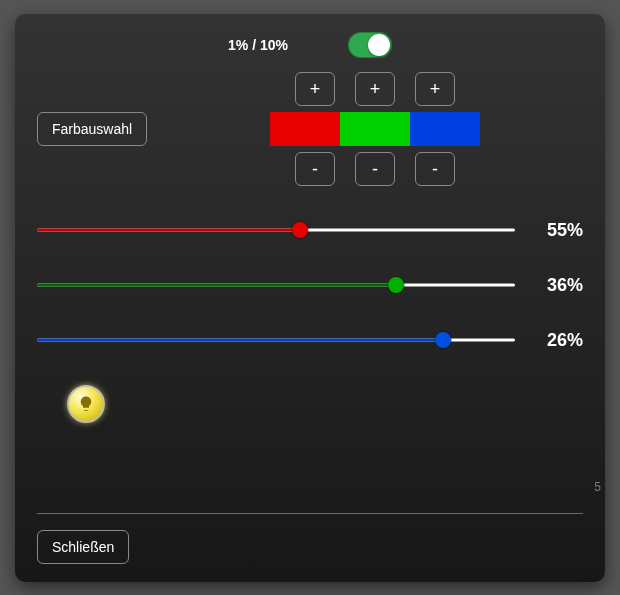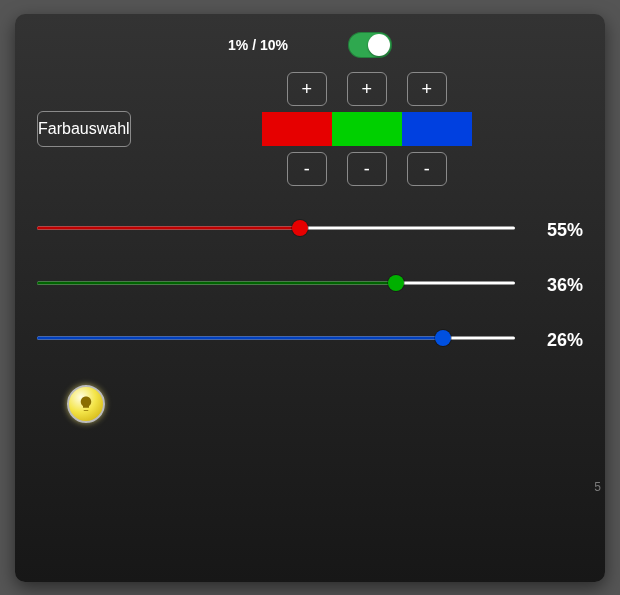--- a/index.html
+++ b/index.html
@@ -32,21 +32,21 @@
     position:absolute;right:2px;top:2px;
     width:22px;height:22px;border-radius:50%;
     background:#fff;box-shadow:0 1px 2px rgba(0,0,0,.4);
   }
   .colors-area{
     display:flex;align-items:center;gap:20px;
   }
   .btn{
     background:transparent;color:#fff;
     border:1px solid #8a8a8a;border-radius:6px;
-    padding:8px 0;font-size:16px;cursor:pointer;
+    padding:8px 14px;font-size:14px;cursor:pointer;
     font-weight:500;
   }
   .rgb-grid{
     margin:0 auto;
     display:flex;flex-direction:column;align-items:center;gap:6px;
   }
   .small-row{display:flex;gap:20px;}
   .sq-btn{
     width:40px;height:34px;
     border:1px solid #8a8a8a;border-radius:6px;
@@ -54,21 +54,21 @@
     font-size:18px;line-height:1;cursor:pointer;
     display:flex;align-items:center;justify-content:center;
   }
   .swatches{display:flex;}
   .sw{width:70px;height:34px;}
   .sw.r{background:#e60000;}
   .sw.g{background:#00d000;}
   .sw.b{background:#0040e0;}
   .sliders{margin-top:28px;}
   .slider-row{
-    display:flex;gap:14px;
+    display:flex;align-items:center;gap:14px;
     margin:34px 0;
   }
   .slider{
     position:relative;flex:1;height:16px;
   }
   .track{
     position:absolute;left:0;right:0;top:50%;
     height:3px;background:#fff;transform:translateY(-50%);
     border-radius:2px;
   }
@@ -179,14 +179,18 @@
   </div>
 
   <div class="bulb">
     <svg viewBox="0 0 24 24">
       <path fill="#8a6d00" d="M9 21h6v-1H9v1zm3-19C8 2 5 5 5 9c0 2.4 1.2 4.5 3 5.7V17h8v-2.3c1.8-1.2 3-3.3 3-5.7 0-4-3-7-7-7z"></path>
     </svg>
   </div>
 
   <span class="tick5">5</span>
 
+  <div class="footer">
+    <div class="divider"></div>
+    <button class="btn">Schließen</button>
+  </div>
 
 </div>
 
 </body></html>

